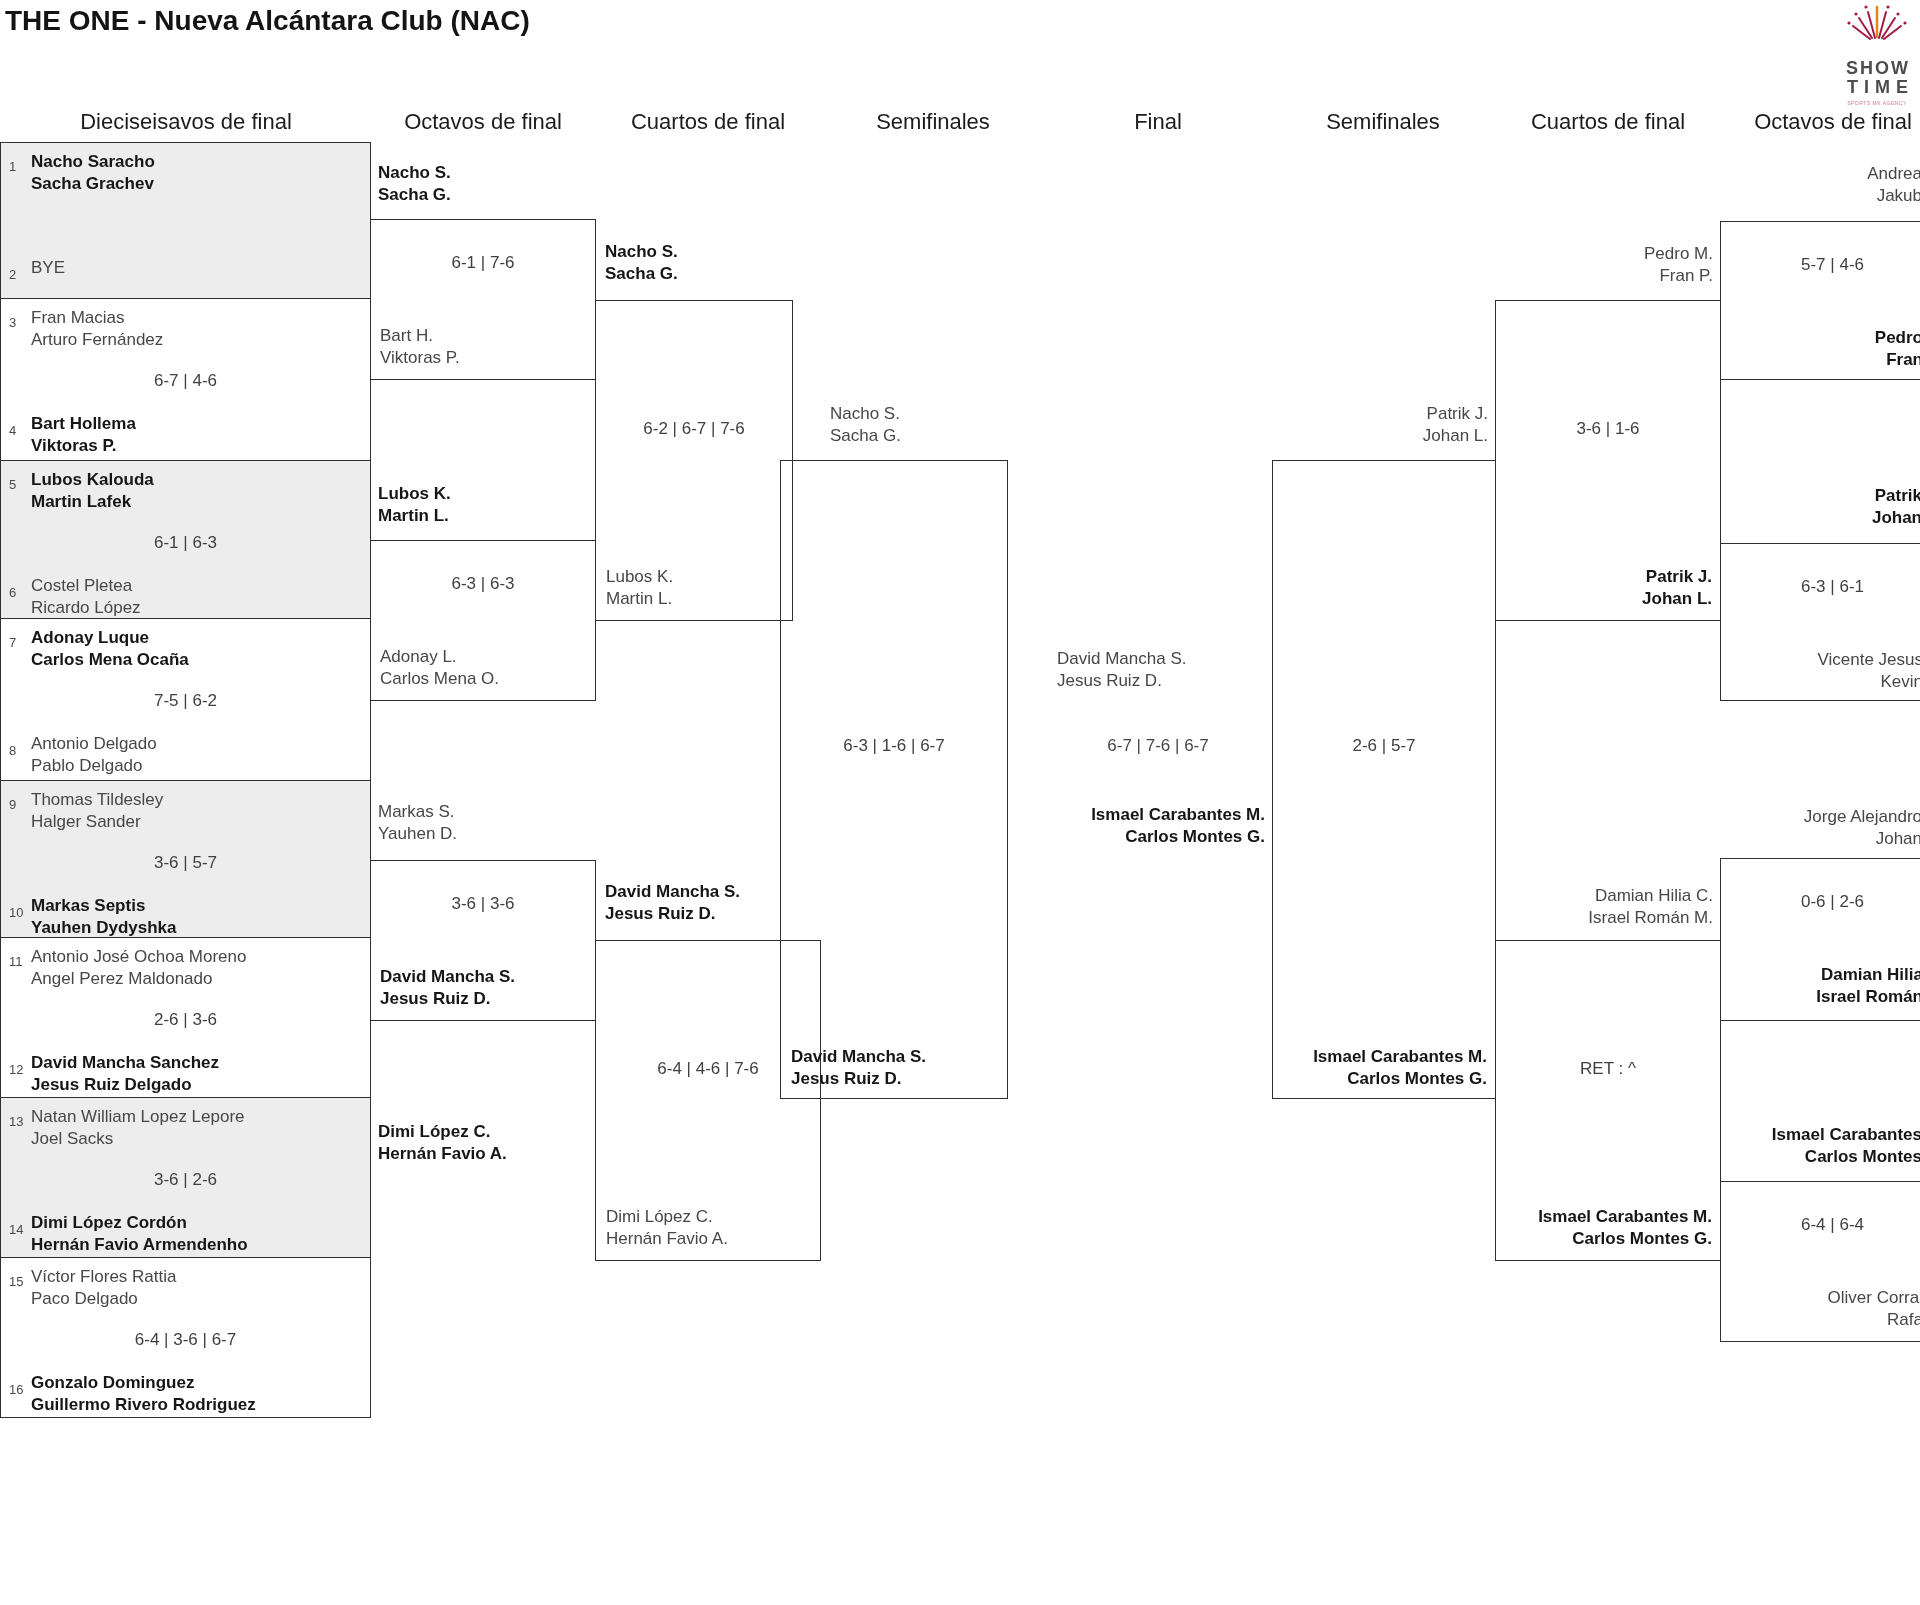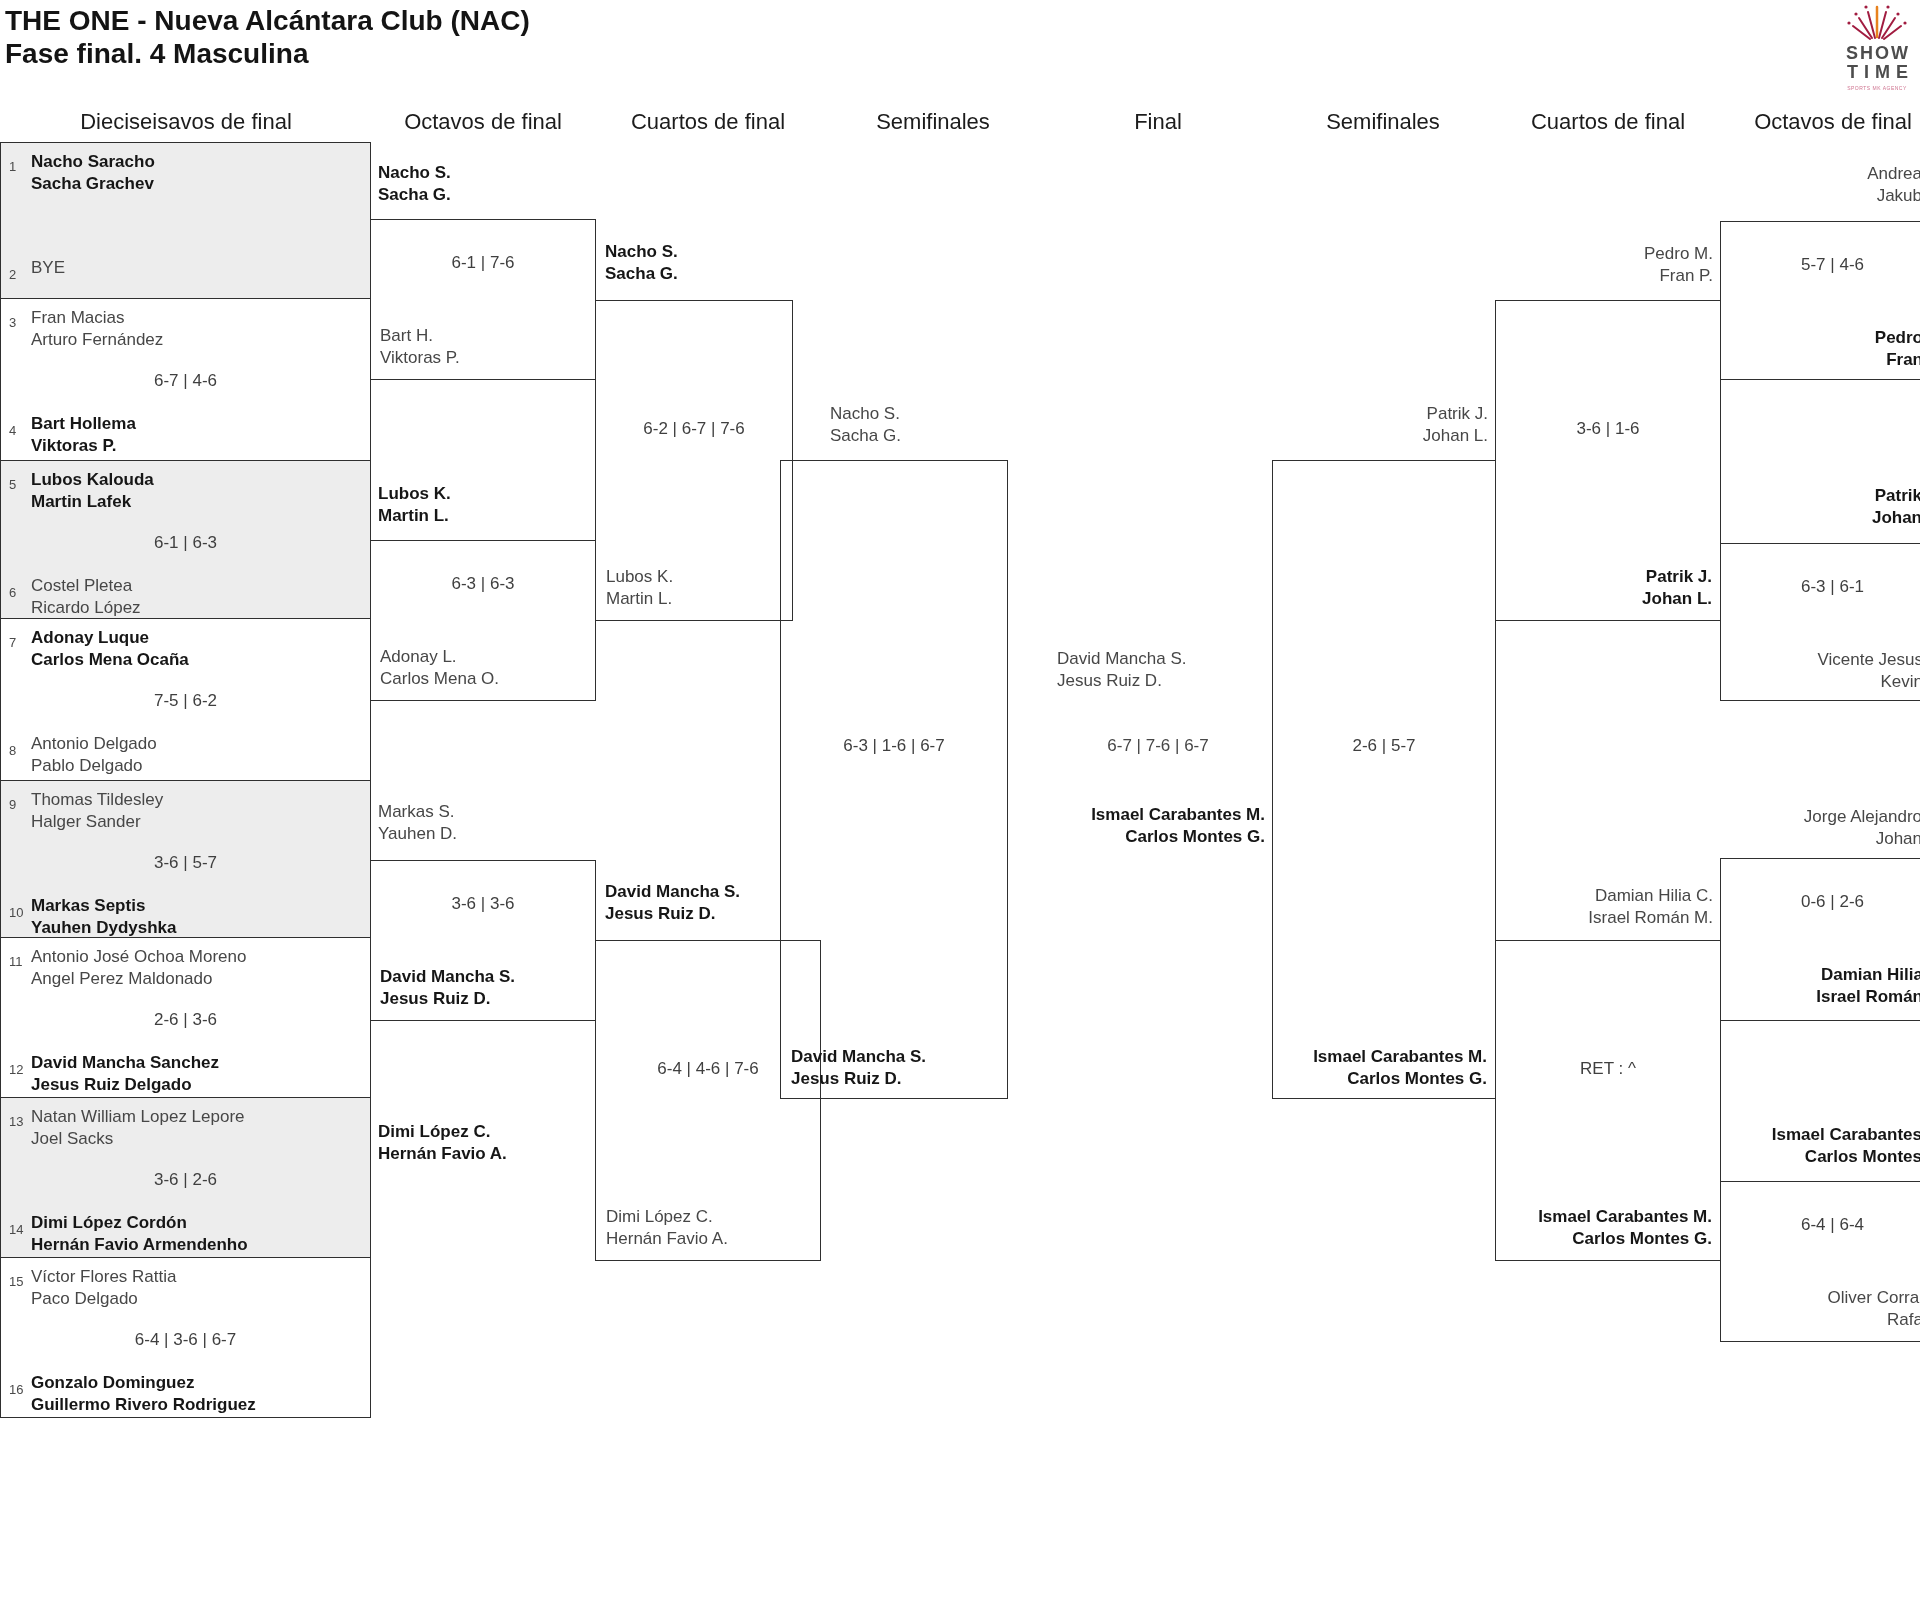--- a/index.html
+++ b/index.html
@@ -24,32 +24,31 @@
   .sf .score,.sfr .score{top:275px}
   .r16 .t-in{left:9px;top:105px}
   .qf .t-in{left:10px;top:265px}
   .sf .t-in{left:10px;top:585px}
   .r16r .t-in{right:21px;top:105px;text-align:right}
   .qfr .t-in{right:8px;top:265px;text-align:right}
   .sfr .t-in{right:8px;top:585px;text-align:right}
   .lbl{position:absolute;font-size:17px;line-height:22px;color:#474747;white-space:nowrap;}
   .lbl.r{text-align:right}
   .logo{position:absolute;left:1841px;top:4px;width:72px;text-align:center;}
-  .logo-show{font-weight:bold;font-size:18px;letter-spacing:2px;padding-left:2px;color:#4d4d4d;line-height:19px;}
+  .logo-show{font-weight:bold;font-size:18px;letter-spacing:2px;padding-left:2px;color:#4d4d4d;line-height:19px;margin-top:15px;}
   .logo-time{font-weight:bold;font-size:18px;letter-spacing:6px;padding-left:6px;color:#4d4d4d;line-height:19px;}
   .logo-tag{font-size:5px;letter-spacing:.5px;color:#cf7490;margin-top:3px;}
 </style>
 </head>
 <body>
 
 <div class="page">
 
   <div class="title">
     <div>THE ONE - Nueva Alcántara Club (NAC)</div>
-    <div>Fase final. 4 Masculina</div>
   </div>
 
   <div class="logo">
     <svg width="60" height="36" viewBox="0 0 60 36">
       <g stroke="#a11c40" stroke-width="2" fill="none" stroke-linecap="round">
         <path d="M28,34 L21,8"></path>
           <path d="M25,34 L12,14"></path>
           <path d="M23,35 L6,22"></path>
         <path d="M32,34 L39,8"></path>
           <path d="M35,34 L48,14"></path>

